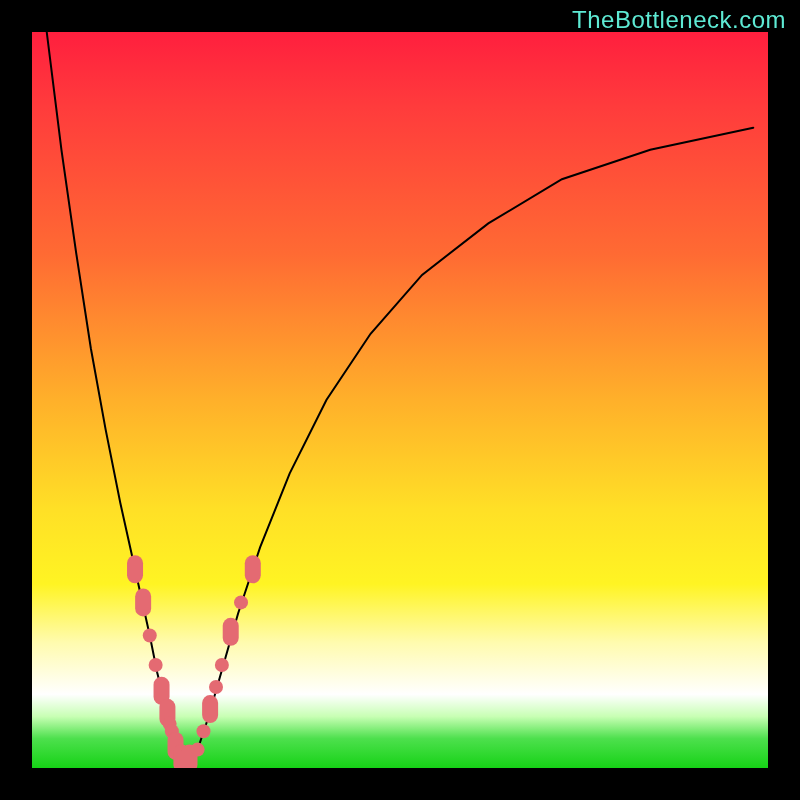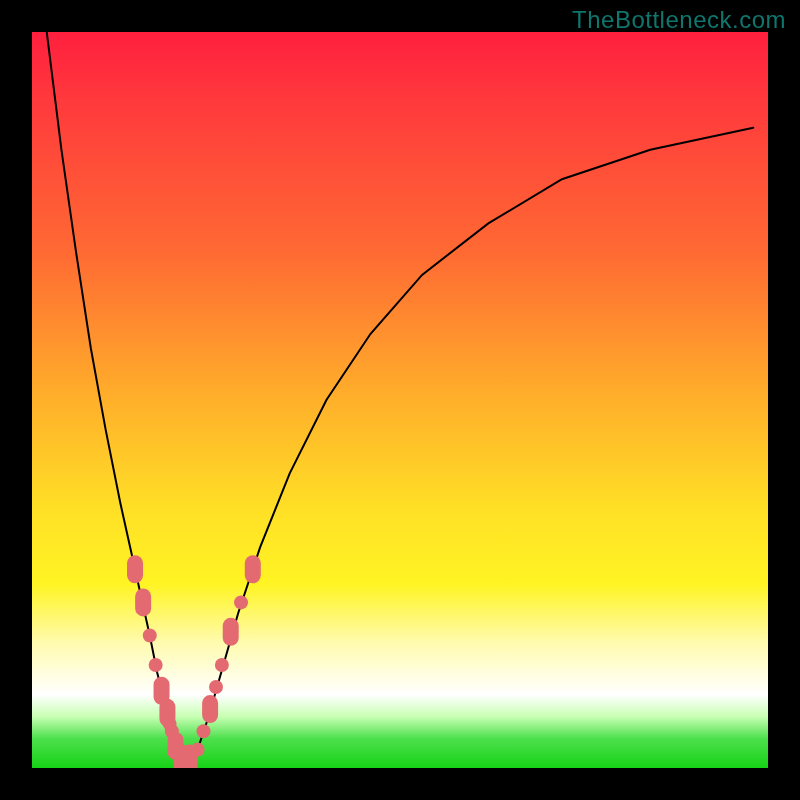--- a/index.html
+++ b/index.html
@@ -35,21 +35,21 @@
       #ffffff 90%,
       #c8ffb4 93%,
       #4de04d 96%,
       #16d216 100%
     );
   }
   .watermark {
     position: absolute;
     top: 6px;
     right: 14px;
-    color: #0f766e;
+    color: #5eead4;
     font-size: 24px;
     letter-spacing: 0.5px;
     user-select: none;
     font-weight: 500;
     text-align: right;
   }
   svg.curves {
     position: absolute;
     inset: 0;
     width: 100%;

